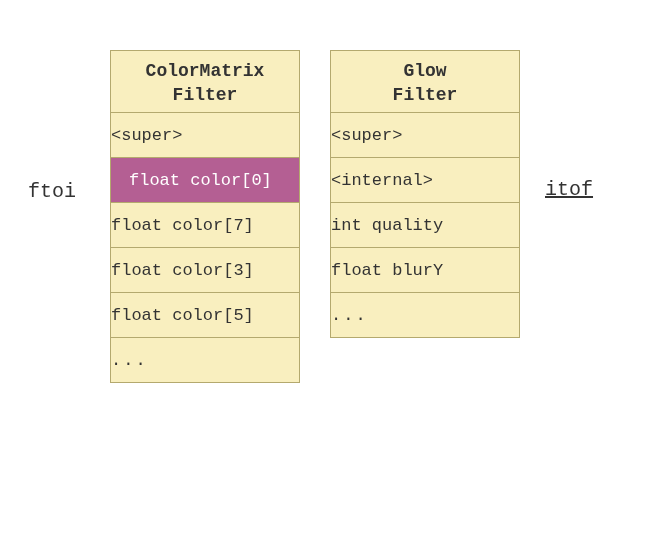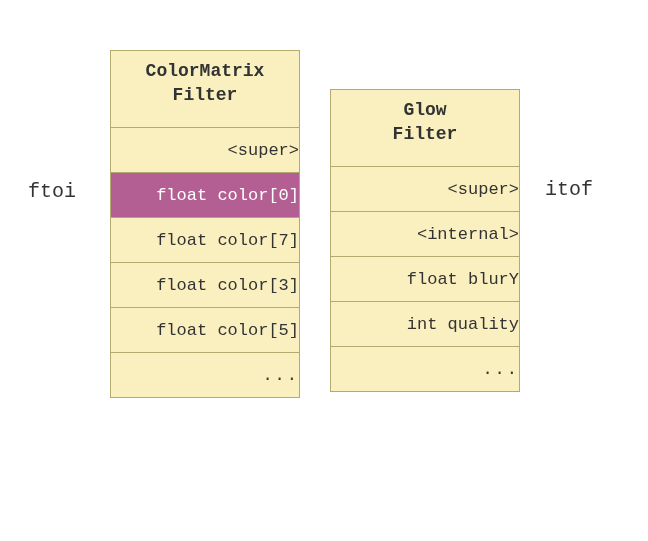--- a/index.html
+++ b/index.html
@@ -16,57 +16,57 @@
     height: 541px;
   }
   .col {
     position: absolute;
     width: 190px;
     border-left: 1px solid #b4a96e;
     border-right: 1px solid #b4a96e;
     box-sizing: border-box;
   }
   .col-left  { left: 110px; top: 50px; }
-  .col-right { left: 330px; top: 50px; margin-top: 39px; }
+  .col-right { left: 330px; top: 50px; }
   .hdr {
     border-top: 1px solid #b4a96e;
     border-bottom: 1px solid #b4a96e;
     background: #f9efbf;
     font-weight: bold;
     text-align: center;
     padding: 8px 6px 10px 6px;
     line-height: 1.35;
     box-sizing: border-box;
-    height: 78px;
+    height: 63px;
   }
   .cell {
     border-bottom: 1px solid #b4a96e;
     background: #f9efbf;
     height: 45px;
     line-height: 45px;
-    text-align: right;
+    text-align: left;
     box-sizing: border-box;
     white-space: nowrap;
     font-size: 17px;
   }
   .cell.hi {
     background: #b45f93;
     color: #fff;
     padding-left: 18px;
   }
   .cell.dots {
     letter-spacing: 2px;
   }
   .side {
     position: absolute;
     font-size: 20px;
     color: #333;
   }
   .side-left  { left: 28px;  top: 180px; }
-  .side-right { left: 545px; top: 178px; }
+  .side-right { left: 545px; top: 178px; text-decoration: underline; }
 </style>
 </head>
 <body>
 
 <div class="stage">
 
   <div class="side side-left">ftoi</div>
   <div class="side side-right">itof</div>
 
   <div class="col col-left">
@@ -82,18 +82,18 @@
     <div class="cell dots">...</div>
   </div>
 
   <div class="col col-right">
     <div class="hdr">
       <span>Glow</span><br>
       <span>Filter</span>
     </div>
     <div class="cell">&lt;super&gt;</div>
     <div class="cell">&lt;internal&gt;</div>
+    <div class="cell">int quality</div>
     <div class="cell">float blurY</div>
-    <div class="cell">int quality</div>
     <div class="cell dots">...</div>
   </div>
 
 </div>
 
 </body></html>

